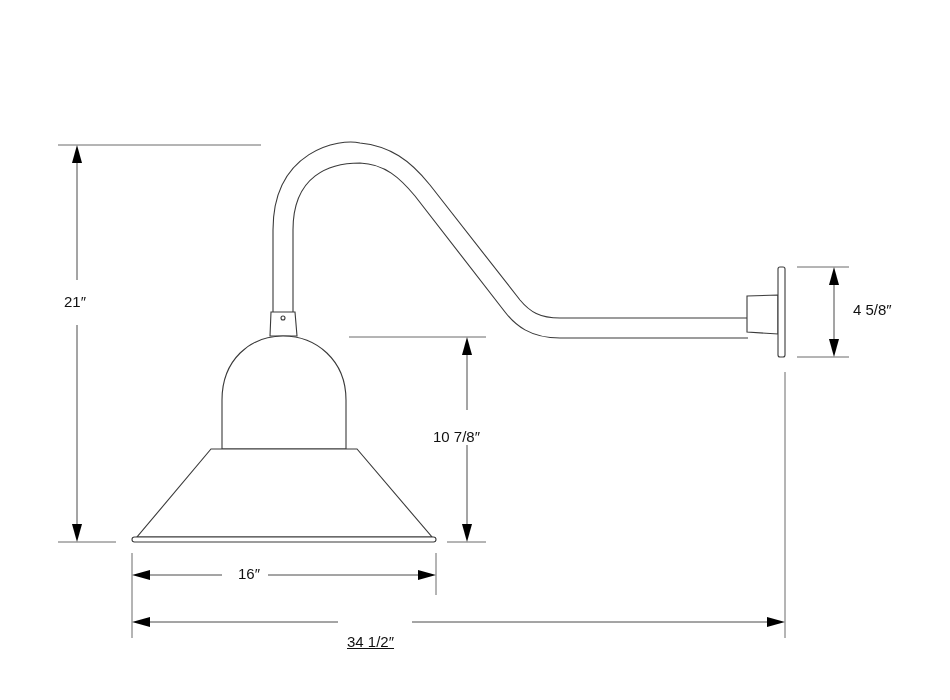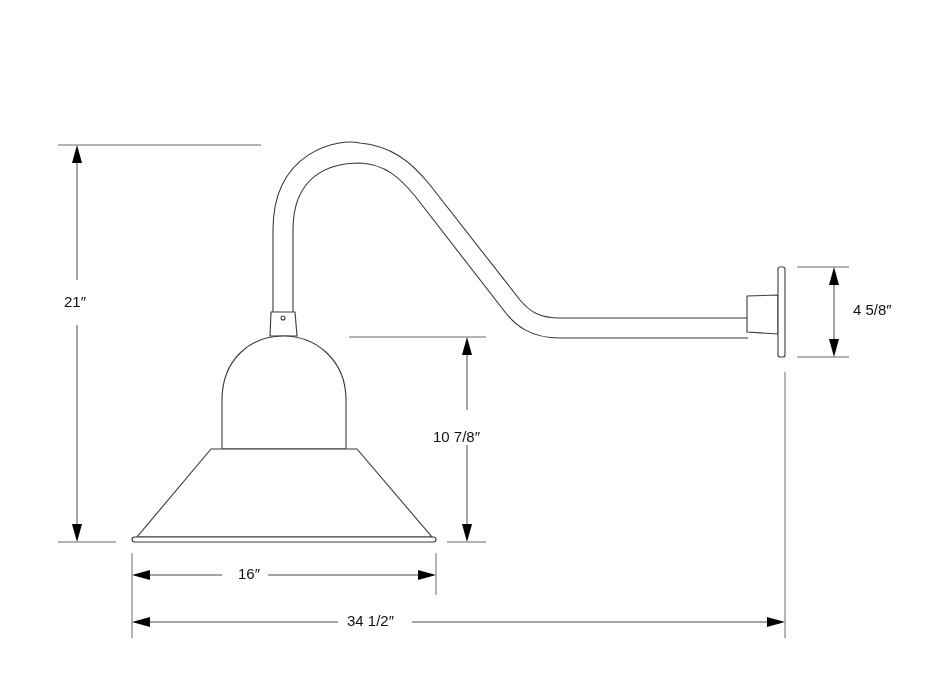--- a/index.html
+++ b/index.html
@@ -86,13 +86,13 @@
     <line class="dim" x1="412" y1="622" x2="780" y2="622"></line>
     <polygon class="arrow" points="132,622 150,617 150,627"></polygon>
     <polygon class="arrow" points="785,622 767,617 767,627"></polygon>
   </g>
 </svg>
 
 <div class="label" style="left:62px; top:294px;">21″</div>
 <div class="label" style="left:431px; top:429px;">10 7/8″</div>
 <div class="label" style="left:851px; top:302px;text-align:right;">4 5/8″</div>
 <div class="label" style="left:236px; top:566px;">16″</div>
-<div class="label" style="left:345px; top:613px;">34 1/2″</div>
+<div class="label" style="left:345px; top:634px;text-decoration:underline;">34 1/2″</div>
 
 </body></html>

